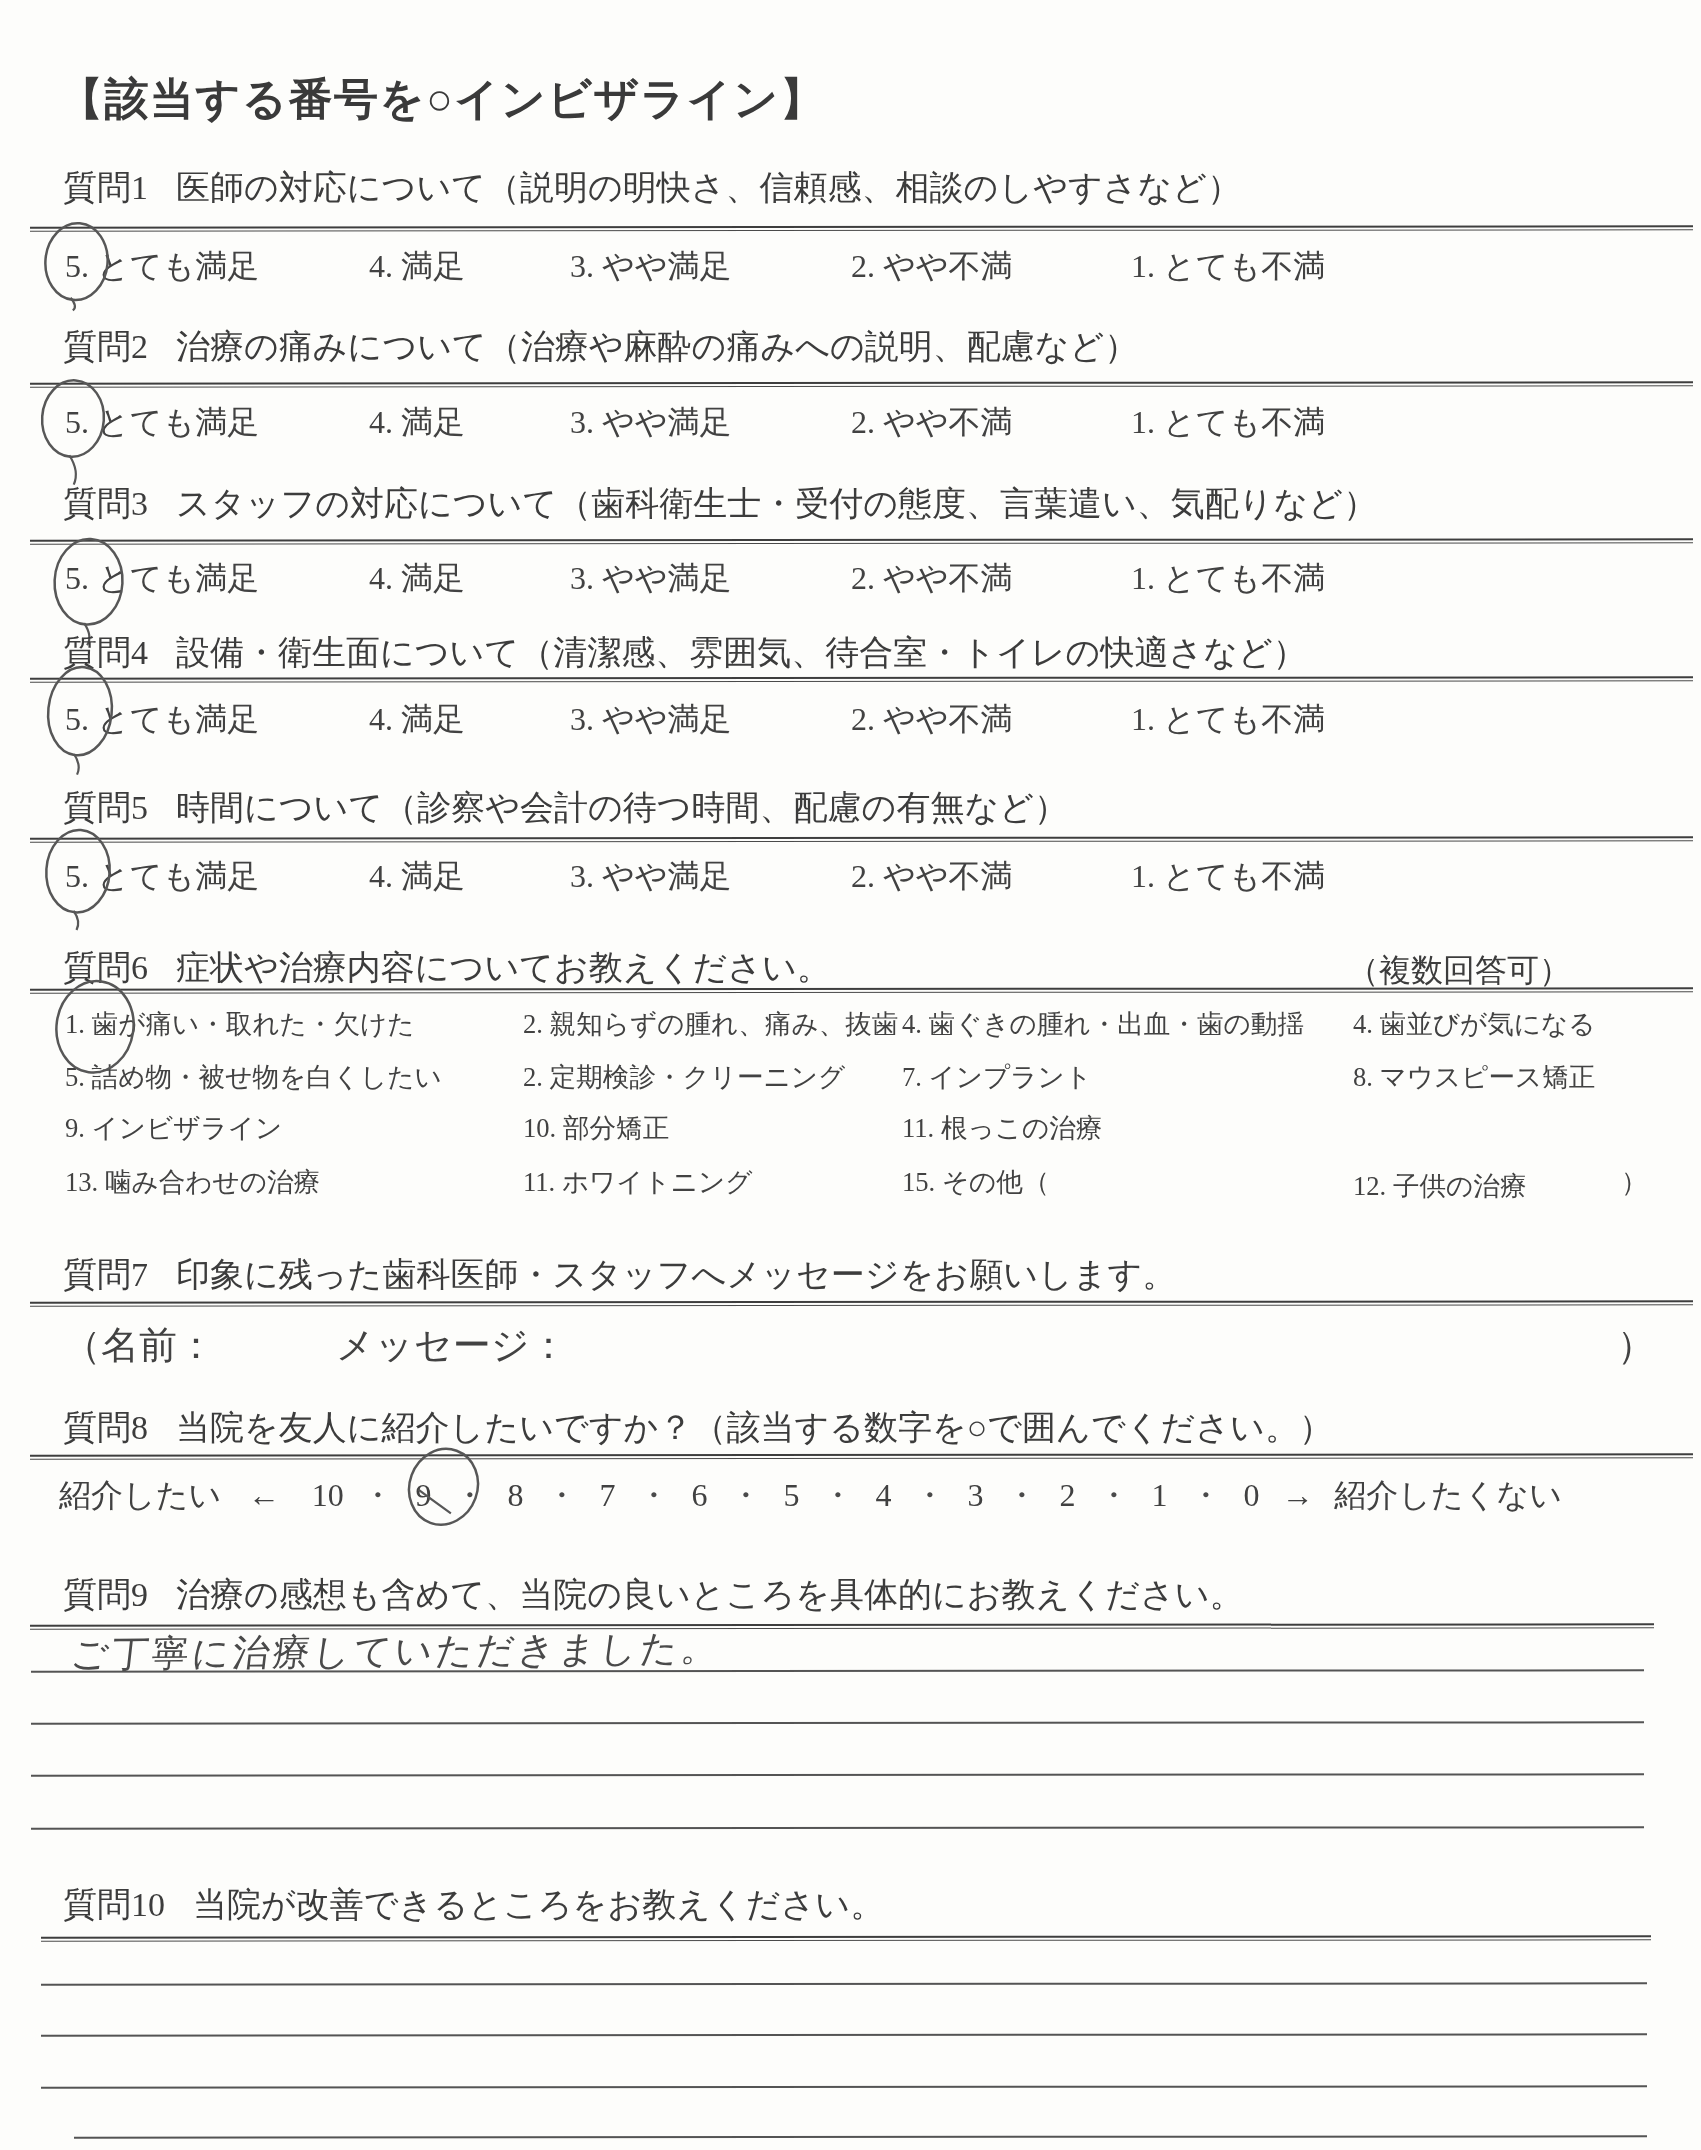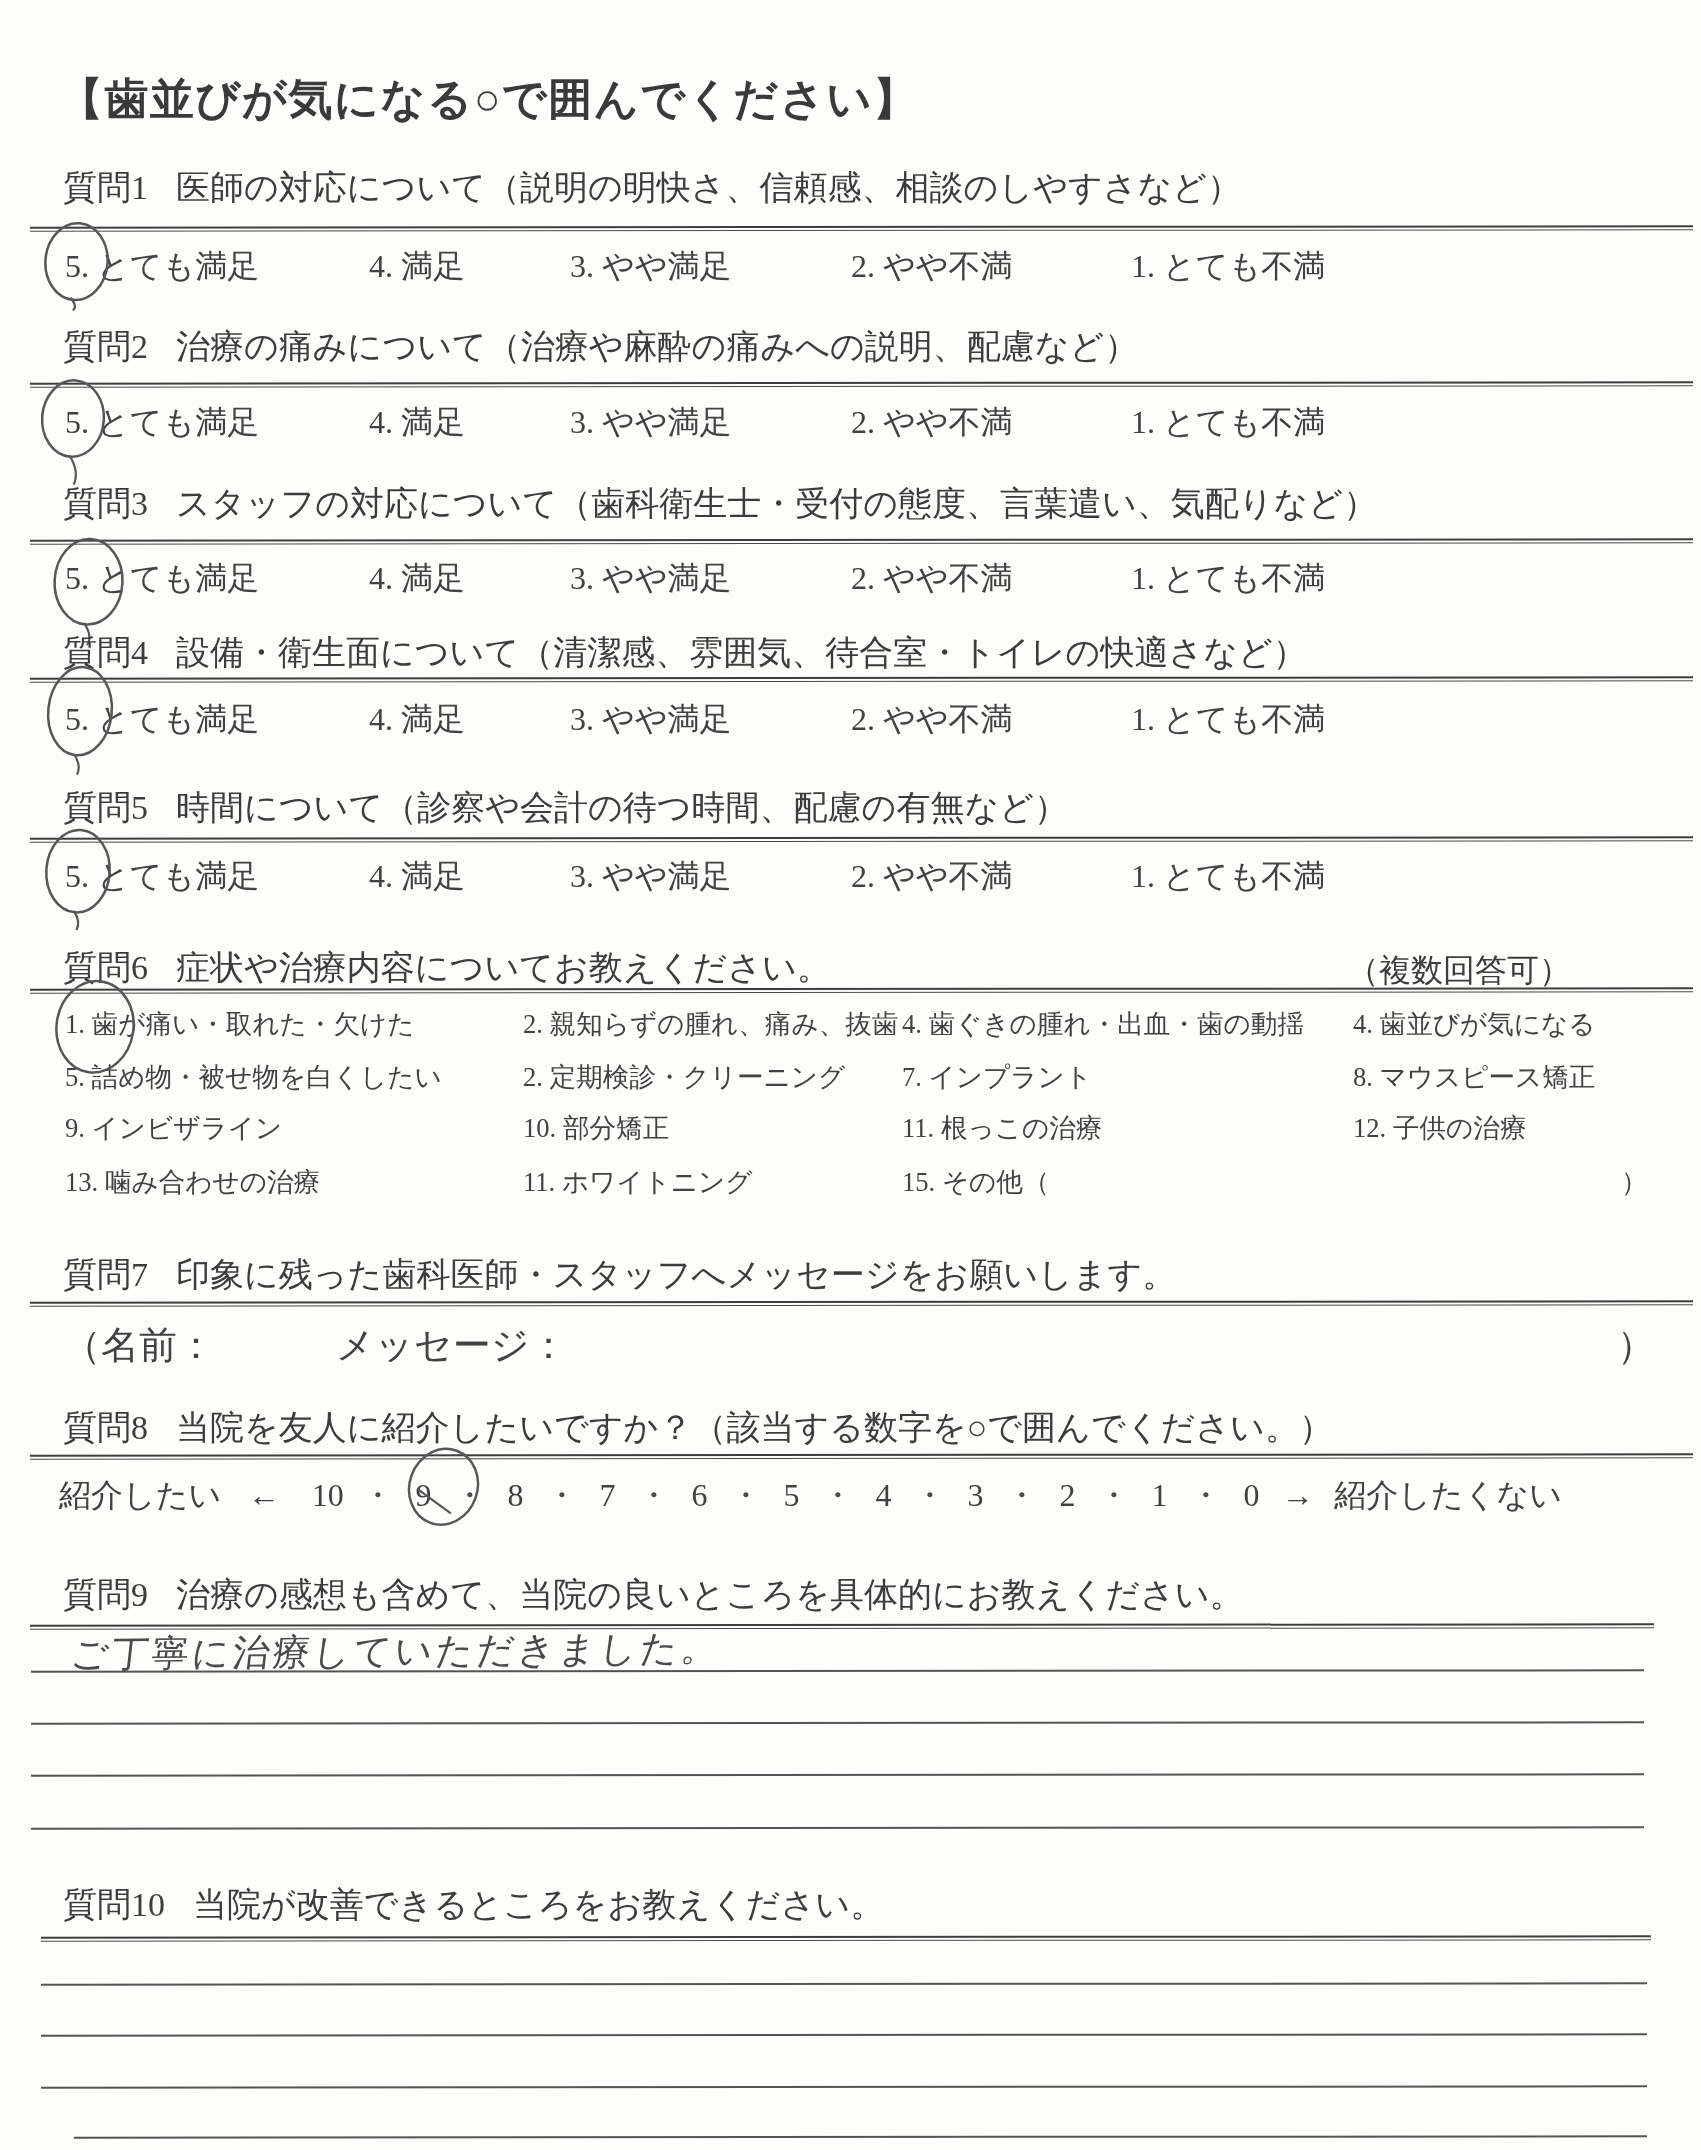--- a/index.html
+++ b/index.html
@@ -42,21 +42,21 @@
     font-size:37px;color:#4a4a4a;letter-spacing:3px;white-space:nowrap;
     transform:skewX(-7deg) rotate(-0.6deg);transform-origin:left bottom;
   }
   .circle-svg{pointer-events:none;}
 </style>
 </head>
 <body>
 
 <div class="page">
 
-  <div class="abs title" style="left:59px;top:70px;">【歯並びが気になる○で囲んでください】</div>
+  <div class="abs title" style="left:59px;top:70px;">【該当する番号を○インビザライン】</div>
 
   <div class="abs head" style="left:63px;top:168px;">
     <span class="qlabel">質問1</span><span>医師の対応について（説明の明快さ、信頼感、相談のしやすさなど）</span>
   </div>
   <div class="abs rule-heavy" style="left:29.5px;top:226px;width:1663px;"></div>
   <span class="abs opt oc1" style="top:245px;">5. とても満足</span>
   <span class="abs opt oc2" style="top:245px;">4. 満足</span>
   <span class="abs opt oc3" style="top:245px;">3. やや満足</span>
   <span class="abs opt oc4" style="top:245px;">2. やや不満</span>
   <span class="abs opt oc5" style="top:245px;">1. とても不満</span>
@@ -131,21 +131,21 @@
   <span class="abs q6item q6c2" style="top:1006px;">2. 親知らずの腫れ、痛み、抜歯</span>
   <span class="abs q6item q6c3" style="top:1006px;">4. 歯ぐきの腫れ・出血・歯の動揺</span>
   <span class="abs q6item q6c4" style="top:1006px;">4. 歯並びが気になる</span>
   <span class="abs q6item q6c1" style="top:1059px;">5. 詰め物・被せ物を白くしたい</span>
   <span class="abs q6item q6c2" style="top:1059px;">2. 定期検診・クリーニング</span>
   <span class="abs q6item q6c3" style="top:1059px;">7. インプラント</span>
   <span class="abs q6item q6c4" style="top:1059px;">8. マウスピース矯正</span>
   <span class="abs q6item q6c1" style="top:1110px;">9. インビザライン</span>
   <span class="abs q6item q6c2" style="top:1110px;">10. 部分矯正</span>
   <span class="abs q6item q6c3" style="top:1110px;">11. 根っこの治療</span>
-  <span class="abs q6item q6c4" style="top:1110px;text-align:center;">12. 子供の治療</span>
+  <span class="abs q6item q6c4" style="top:1168px;text-align:center;">12. 子供の治療</span>
   <span class="abs q6item q6c1" style="top:1164px;">13. 噛み合わせの治療</span>
   <span class="abs q6item q6c2" style="top:1164px;">11. ホワイトニング</span>
   <span class="abs q6item q6c3" style="top:1164px;">15. その他（</span>
   <span class="abs q6item" style="left:1621px;top:1164px;">）</span>
 
   <svg class="abs circle-svg" style="left:52px;top:978px;" width="86" height="102" viewBox="0 0 116 138">
     <ellipse cx="58" cy="66" rx="52" ry="62" fill="none" stroke="#575757" stroke-width="3.4" transform="rotate(8 58 66)"></ellipse>
   </svg>
 
   <div class="abs head" style="left:63px;top:1255px;">

